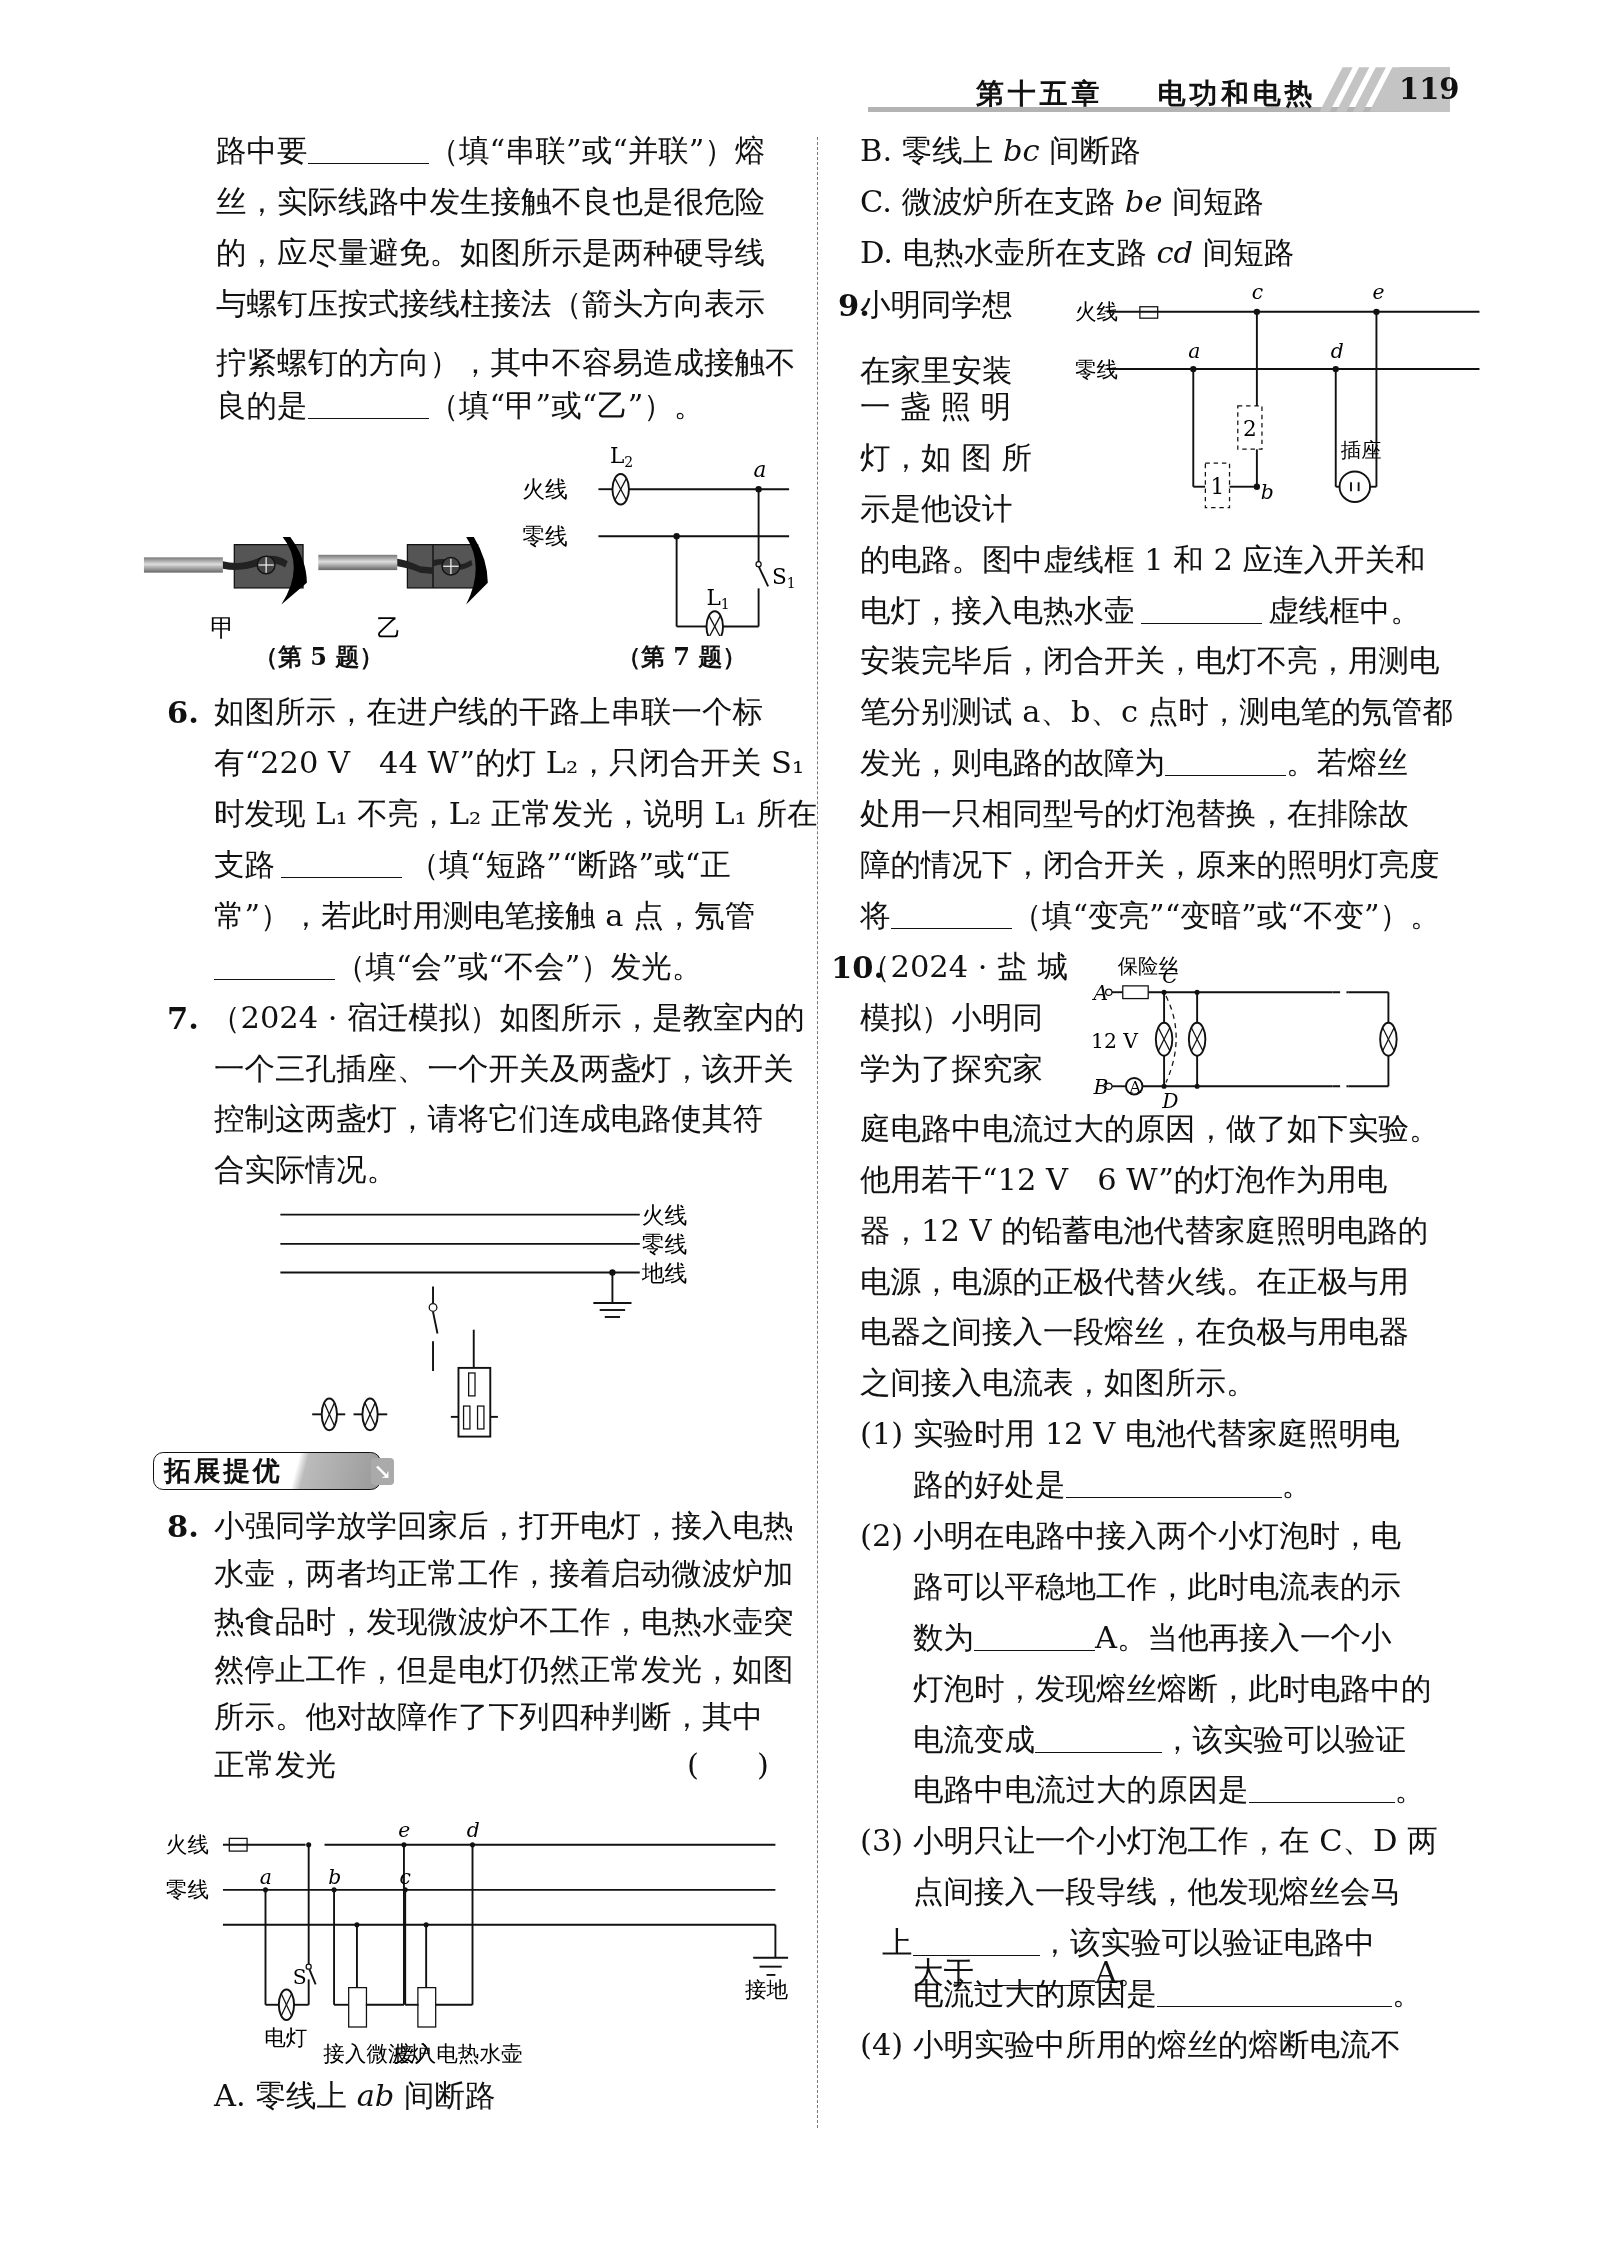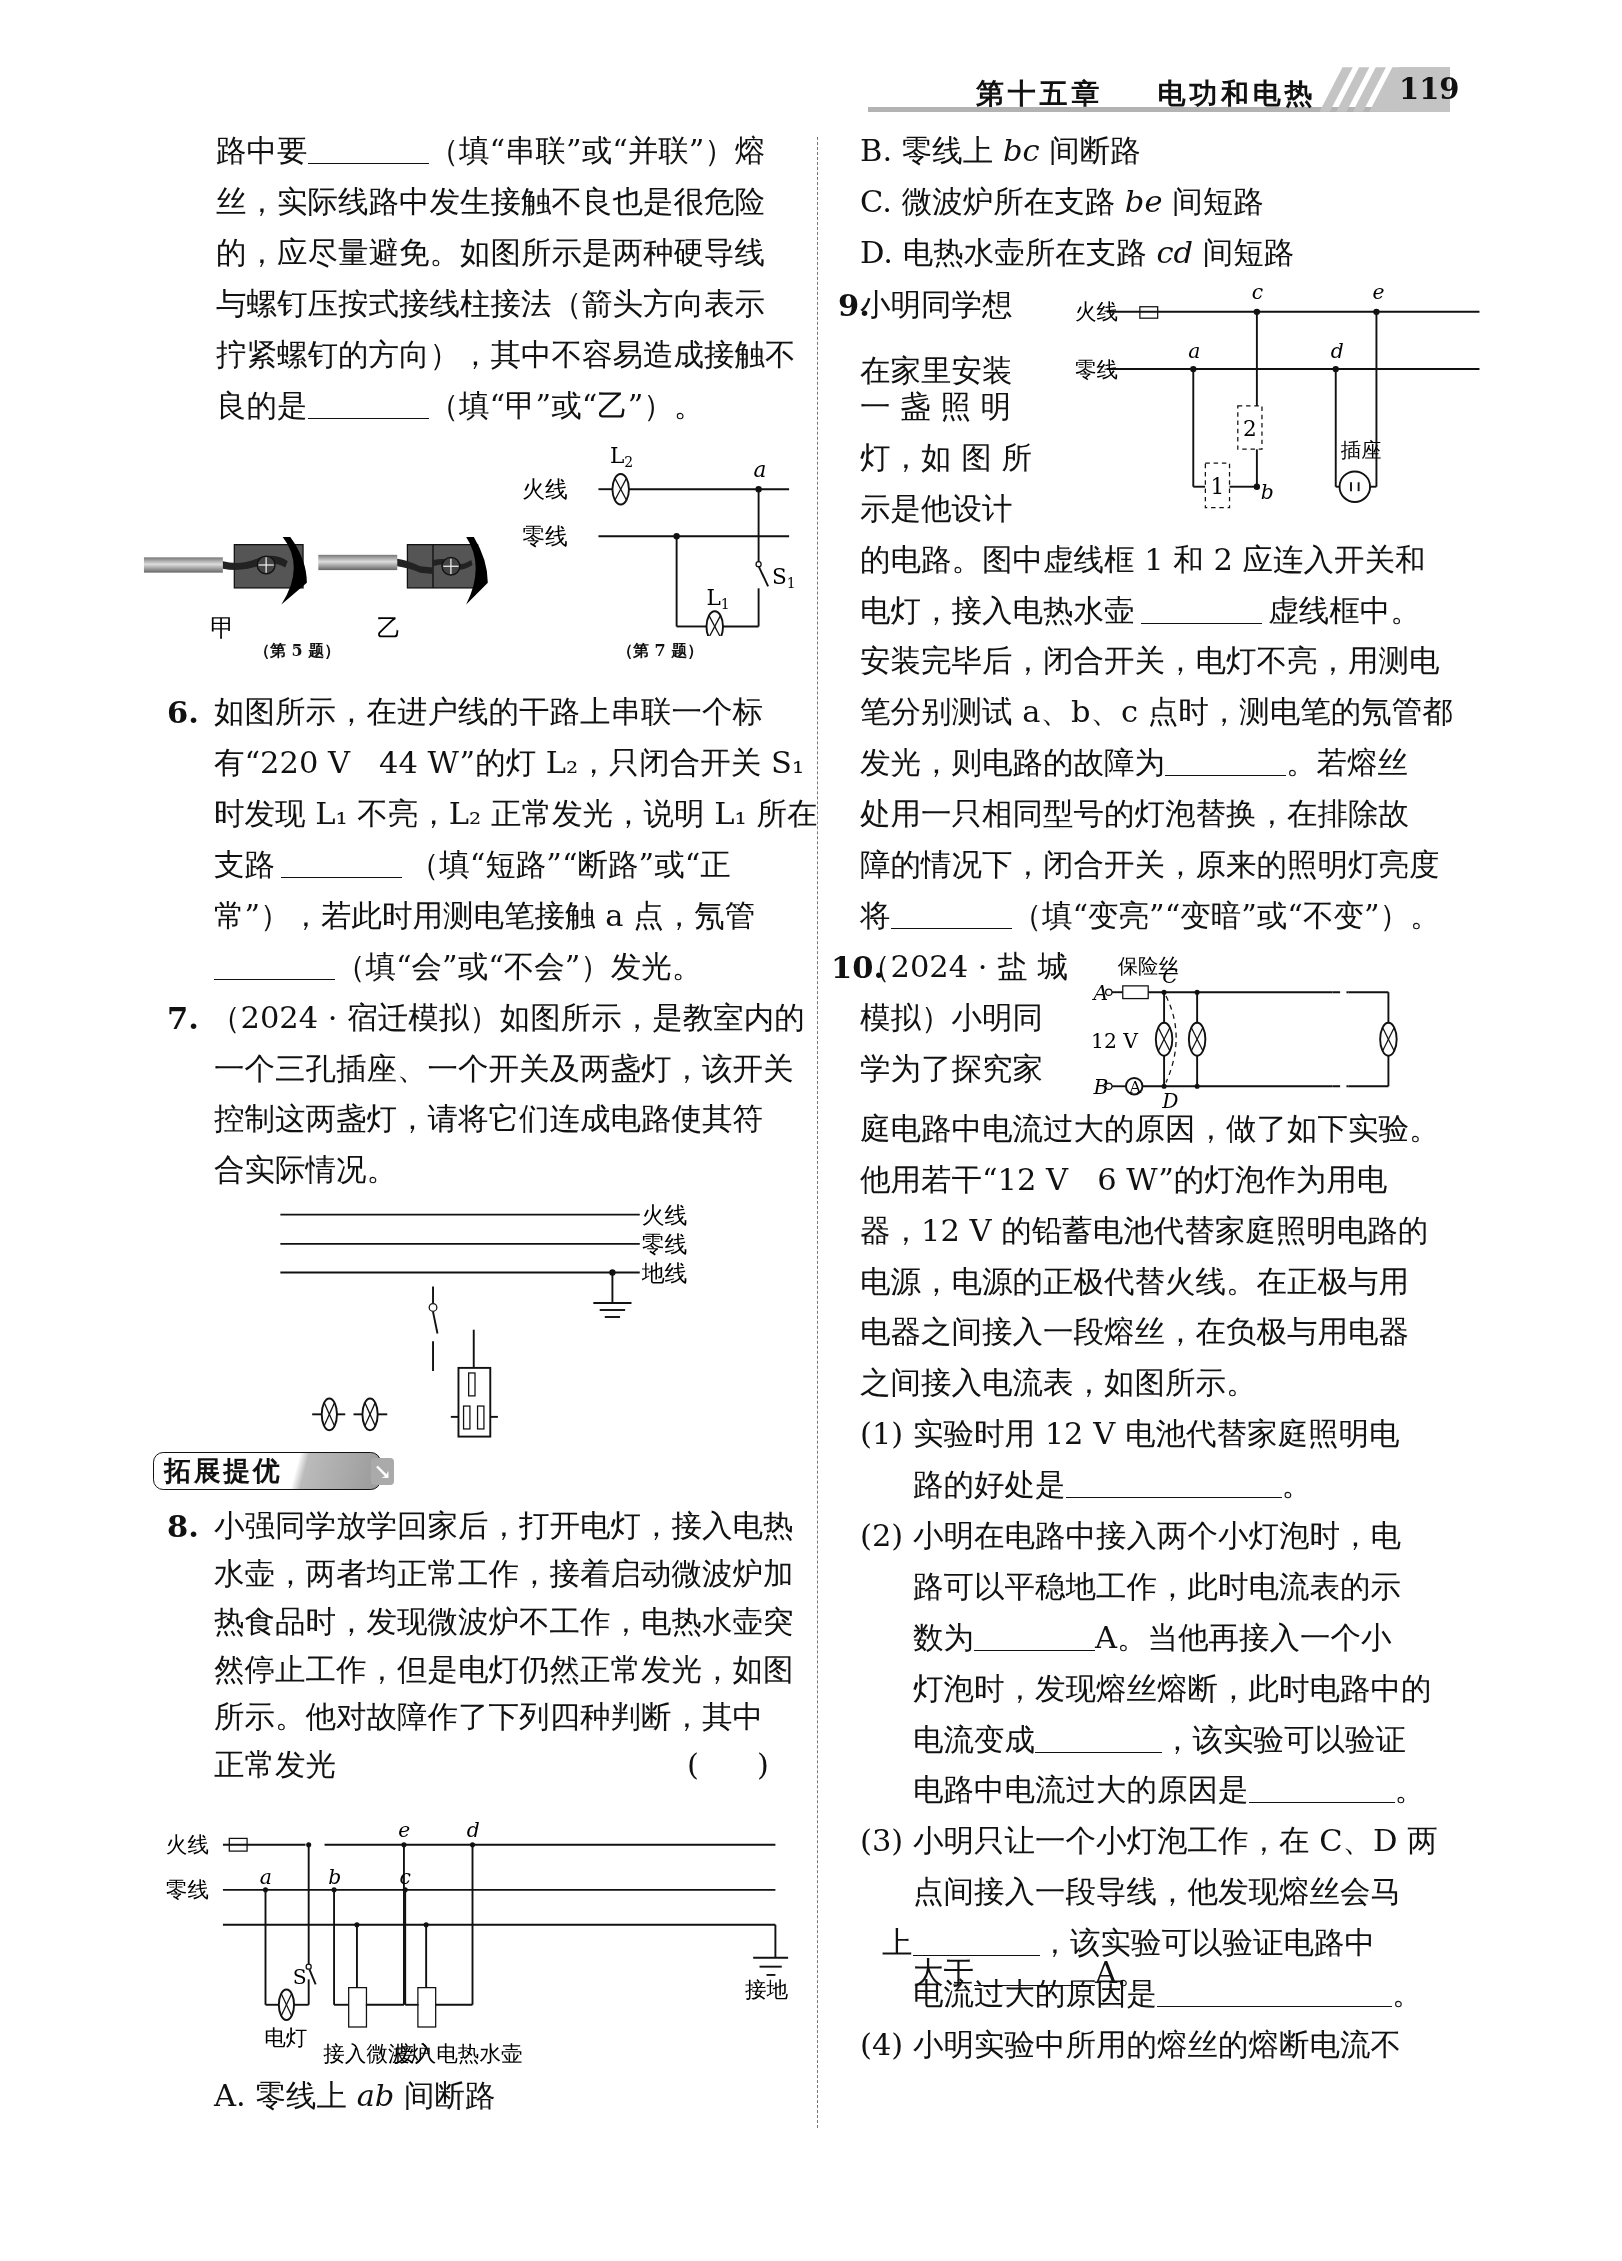--- a/index.html
+++ b/index.html
@@ -13,21 +13,21 @@
   #hdr-stripes{left:1317px;top:67px;width:83px;height:45px;}
   #hdr-page{left:1399px;top:67px;width:51px;height:45px;background:#c4c4c4;
             font-size:29px;font-weight:bold;text-align:center;line-height:45px;}
   
   #divider{left:817px;top:137px;height:1991px;border-left:1.9px dashed #777;}
   
   .ln{position:absolute;font-size:30.5px;line-height:38px;white-space:pre;}
   .num{font-weight:bold;}
   .blank{display:inline-block;border-bottom:1.9px solid #111;height:28px;vertical-align:-2.5px;}
   .it{font-style:italic;}
-  .cap{position:absolute;font-size:16px;font-weight:bold;white-space:pre;}
+  .cap{position:absolute;font-size:24px;font-weight:bold;white-space:pre;}
   svg text{font-family:"DejaVu Serif","Liberation Serif",serif;}
   #section-tag{left:153px;top:1452px;width:216px;height:36px;border:1.9px solid #111;border-radius:10.2px;
      background:linear-gradient(105deg,#fff 0%,#fff 62%,#bbb 66%,#999 100%);
      font-size:27px;font-weight:bold;line-height:36px;padding-left:10.2px;letter-spacing:2.5px;}
   #section-arrow{left:371px;top:1458px;width:23px;height:27px;border-radius:3.8px;background:#aaa;
      color:#fff;font-size:21.6px;line-height:27px;text-align:center;font-weight:bold;}
 </style>
 </head>
 <body>
 
@@ -41,21 +41,21 @@
 </svg>
 <div class="abs" id="hdr-page">119</div>
 
 <div class="abs" id="divider"></div>
 
 <div>
   <div class="ln" style="left:216px;top:132px"><span>路中要</span><span class="blank" style="width:121px"></span><span>（填“串联”或“并联”）熔</span></div>
   <div class="ln" style="left:216px;top:183px">丝，实际线路中发生接触不良也是很危险</div>
   <div class="ln" style="left:216px;top:234px">的，应尽量避免。如图所示是两种硬导线</div>
   <div class="ln" style="left:216px;top:285px">与螺钉压按式接线柱接法（箭头方向表示</div>
-  <div class="ln" style="left:216px;top:336px">拧紧螺钉的方向），其中不容易造成接触不</div>
+  <div class="ln" style="left:216px;top:344px">拧紧螺钉的方向），其中不容易造成接触不</div>
   <div class="ln" style="left:216px;top:387px"><span>良的是</span><span class="blank" style="width:121px"></span><span>（填“甲”或“乙”）。</span></div>
 </div>
 
 <svg class="abs" style="left:140px;top:509px" width="293" height="140" viewBox="0 0 460 220">
   <defs>
     <linearGradient id="wire" x1="0" y1="0" x2="0" y2="1">
       <stop offset="0" stop-color="#777"></stop>
         <stop offset="0.45" stop-color="#ddd"></stop>
         <stop offset="1" stop-color="#666"></stop>
     </linearGradient>

